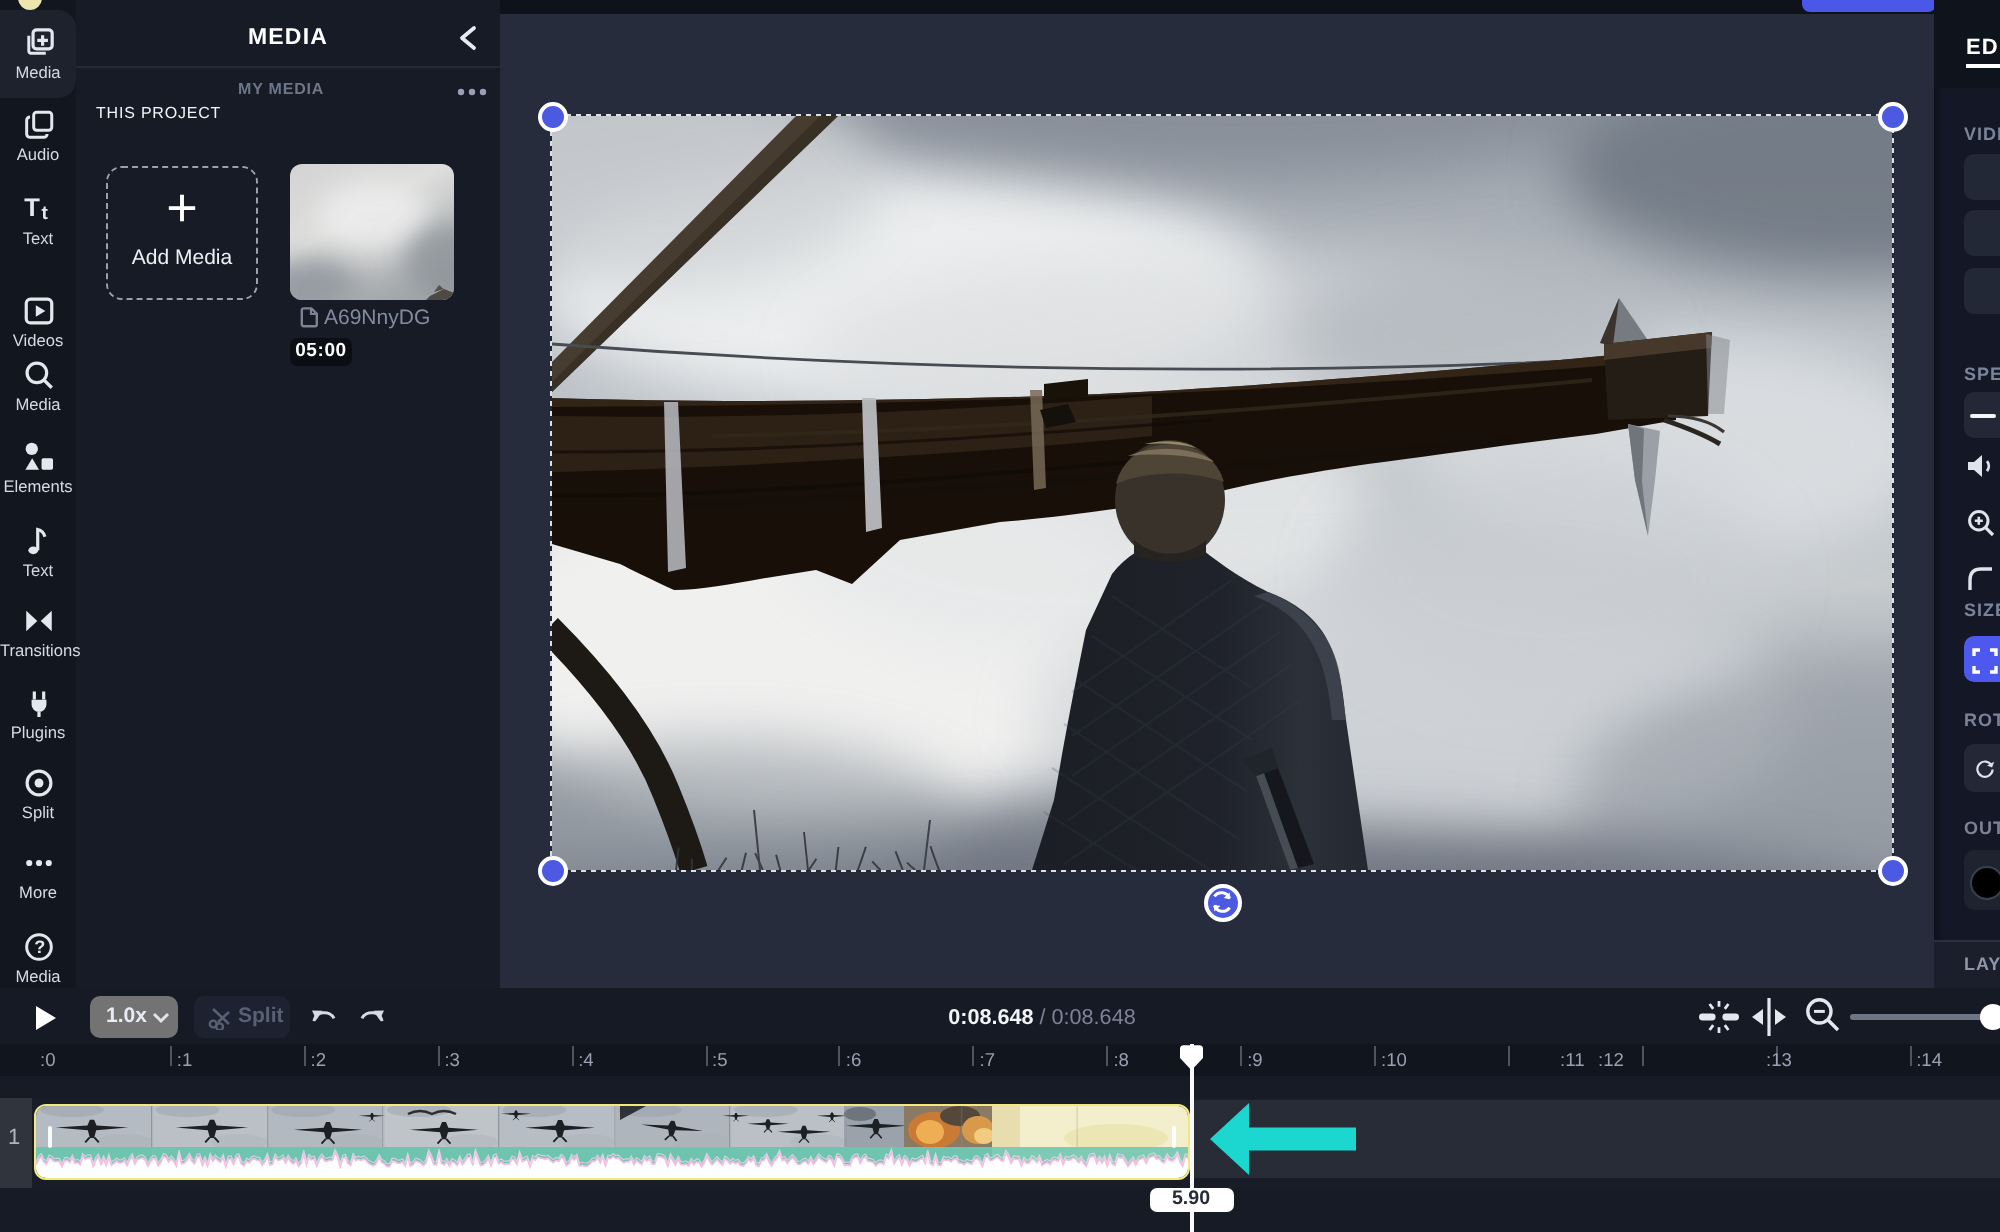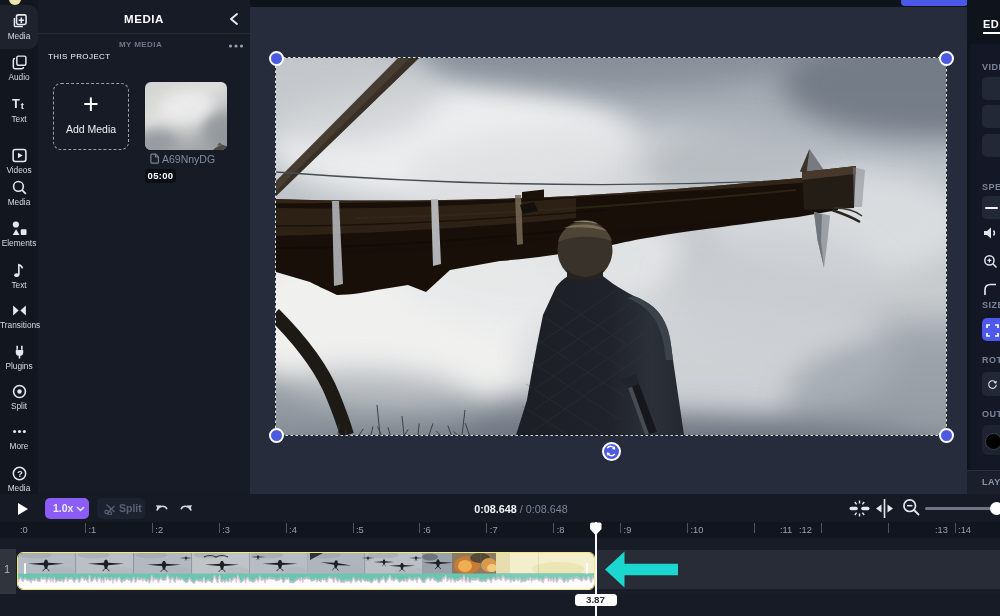--- a/index.html
+++ b/index.html
@@ -38,21 +38,21 @@
   #rpanel { position:absolute; left:967px; top:0; width:33px; height:494px; background:#141826; z-index:26; }
   #rpanel .shade { position:absolute; left:0; top:0; width:5px; height:494px; background:linear-gradient(90deg, rgba(8,10,16,0.55), rgba(8,10,16,0)); }
   #rhead { position:absolute; left:0; top:0; width:33px; height:44px; background:#0f131c; }
   #redit { position:absolute; left:16px; top:18px; color:#fff; font-weight:bold; font-size:11px; letter-spacing:0.5px; }
   #rulin { position:absolute; left:16px; top:31.5px; width:17px; height:2px; background:#fff; }
   .rlab { position:absolute; left:15px; color:#7b8497; font-size:9px; font-weight:bold; letter-spacing:0.5px; }
   .rbtn { position:absolute; left:15px; width:18px; background:#232836; border-radius:5px 0 0 5px; }
   
   #toolbar { position:absolute; left:0; top:494px; width:1000px; height:28px; background:#151a25; z-index:31; }
   #play { position:absolute; z-index:32; left:18px; top:502.5px; width:0; height:0; border-left:10px solid #fff; border-top:6px solid transparent; border-bottom:6px solid transparent; }
-  #speed { position:absolute; z-index:32; left:45px; top:497.5px; width:44px; height:21px; background:#8b5cf6; border-radius:5px; color:#e8ecf2; font-size:10.5px; font-weight:bold; line-height:21px; text-align:left; padding-left:8px; }
+  #speed { position:absolute; z-index:32; left:45px; top:497.5px; width:44px; height:21px; background:#737373; border-radius:5px; color:#e8ecf2; font-size:10.5px; font-weight:bold; line-height:21px; text-align:left; padding-left:8px; }
   #split { position:absolute; z-index:32; left:97px; top:497.5px; width:48px; height:21px; background:#1d2230; border-radius:5px; color:#596074; font-size:10.5px; font-weight:bold; line-height:21px; padding-left:22px; }
   #timetxt { position:absolute; z-index:32; left:0; top:503px; width:1042px; text-align:center; font-size:10.8px; color:#7c8496; }
   #timetxt b { color:#f2f4f8; font-weight:bold; }
   
   #ruler { position:absolute; left:0; top:522px; width:1000px; height:16px; background:#11151e; z-index:31; }
   .rtick { position:absolute; top:1px; width:1px; height:10px; background:#4d5464; }
   .rlbl { position:absolute; top:2.5px; font-size:9.3px; color:#98a0b1; }
   
   #tl { position:absolute; left:0; top:538px; width:1000px; height:78px; background:#171b26; z-index:30; }
   #rowdark { position:absolute; left:0; top:11px; width:1000px; height:44.5px; background:#191d28; }
@@ -449,21 +449,21 @@
 <div class="rlbl" style="left:556.7px">:8</div>
 <div class="rtick" style="left:620.1px"></div>
 <div class="rlbl" style="left:623.6px">:9</div>
 <div class="rtick" style="left:687.0px"></div>
 <div class="rlbl" style="left:690.5px">:10</div>
 <div class="rtick" style="left:753.9px"></div>
 <div class="rlbl" style="left:780px">:11</div>
 <div class="rtick" style="left:820.8px"></div>
 <div class="rlbl" style="left:799px">:12</div>
 <div class="rtick" style="left:887.7px"></div>
-<div class="rlbl" style="left:935px">:13</div>
+<div class="rlbl" style="left:883px">:13</div>
 <div class="rtick" style="left:954.6px"></div>
 <div class="rlbl" style="left:958.1px">:14</div>
 </div>
 
 <div id="tl">
   <div id="rowdark"></div>
   <div id="rowlight"></div>
   <div id="gutter"></div>
   <div id="tracknum">1</div>
   <div id="clip">
@@ -577,13 +577,13 @@
   <div id="grip-r" style="left:586px;"></div>
   <svg id="arrow" width="82" height="43" viewBox="0 0 82 43">
     <polygon points="5,21.5 24.5,3.5 24.5,15.8 78,15.8 78,27.2 24.5,27.2 24.5,39.5" fill="#1bd7d0"></polygon>
   </svg>
 </div>
 
 <div id="ph-line"></div>
 <svg id="ph-head" width="11.5" height="14" viewBox="0 0 13 14.5">
   <path d="M2,0 H11 Q13,0 13,2 V7.2 L6.5,14.2 L0,7.2 V2 Q0,0 2,0 Z" fill="#fff"></path>
 </svg>
-<div id="ph-badge">3.87</div>
+<div id="ph-badge">5.90</div>
 
 </body></html>

